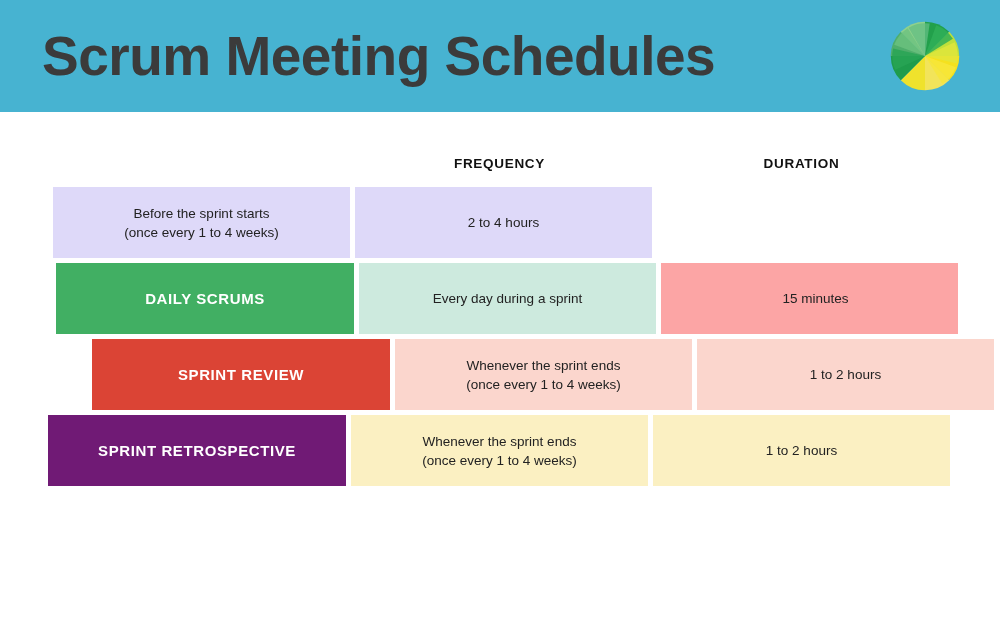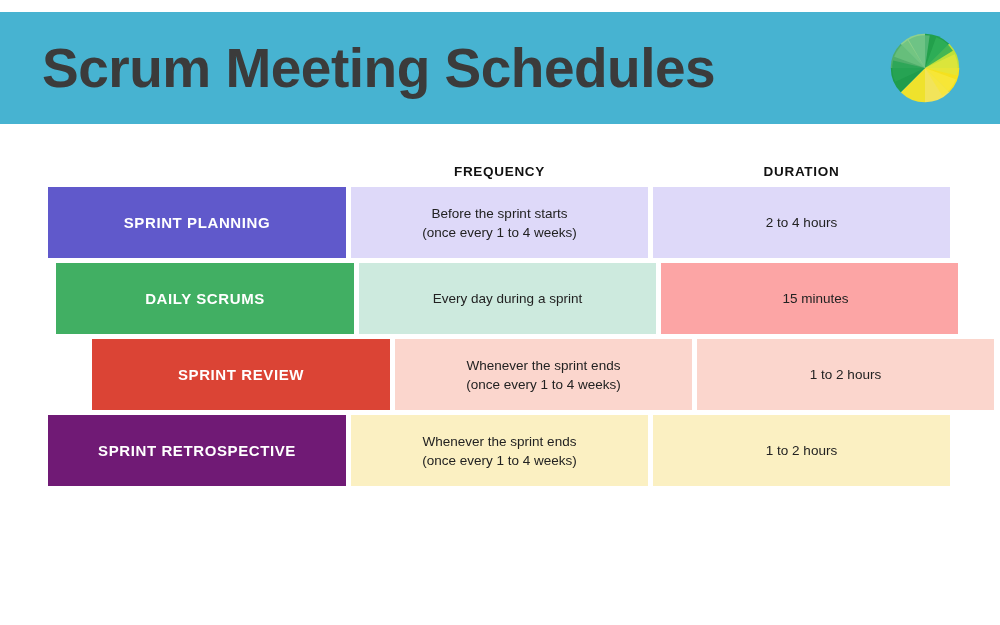--- a/index.html
+++ b/index.html
@@ -17,21 +17,21 @@
     position: relative;
     width: 1000px;
     height: 625px;
     background: #ffffff;
   }
 
   
   .header-band {
     position: absolute;
     left: 0;
-    top: 12px;
+    top: 0;
     width: 1000px;
     height: 112px;
     background: #47b3d1;
   }
   .page-title {
     position: absolute;
     left: 42px;
     top: 18px;
     font-size: 55px;
     line-height: 76px;
@@ -45,21 +45,21 @@
     left: 886px;
     top: 17px;
     width: 78px;
     height: 78px;
   }
 
   
   .col-headers {
     position: absolute;
     left: 48px;
-    top: 160px;
+    top: 152px;
     width: 903px;
     height: 24px;
     display: flex;
   }
   .col-head-spacer { width: 298px; flex: none; }
   .col-head-gap { width: 5px; flex: none; }
   .col-head {
     width: 297px;
     flex: none;
     text-align: center;
@@ -173,21 +173,20 @@
     <div class="col-head-spacer"></div>
     <div class="col-head-gap"></div>
     <div class="col-head">FREQUENCY</div>
     <div class="col-head-gap"></div>
     <div class="col-head">DURATION</div>
   </div>
 
   <div class="table">
 
     <div class="row">
-      <div class="cell cell-label" style="background: rgb(96, 89, 203);">SPRINT PLANNING</div>
       <div class="gap"></div>
       <div class="cell cell-freq" style="background: rgb(222, 217, 249);">
         <div>
           <span class="line1">Before the sprint starts</span>
           <span class="line2">(once every 1 to 4 weeks)</span>
         </div>
       </div>
       <div class="gap"></div>
       <div class="cell cell-dur" style="background: rgb(222, 217, 249);">2 to 4 hours</div>
     </div>

